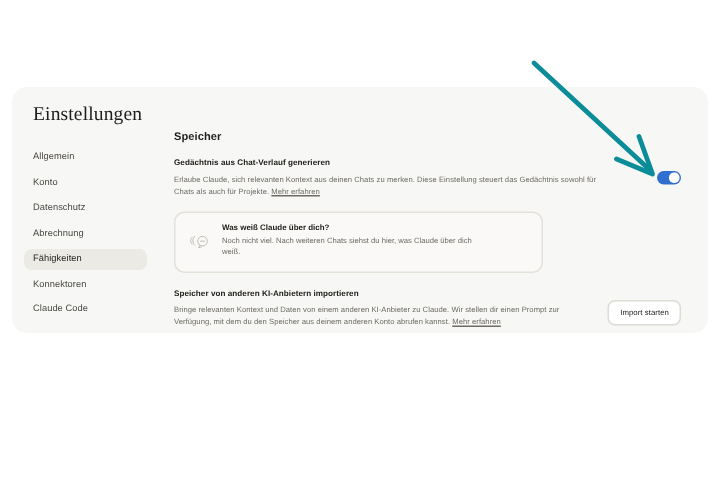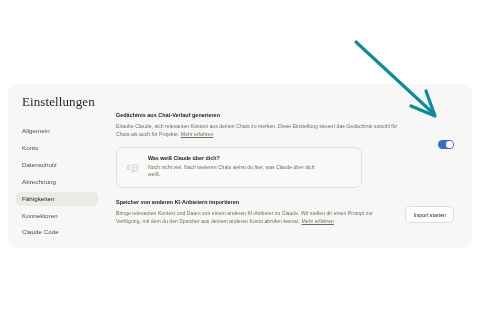--- a/index.html
+++ b/index.html
@@ -12,21 +12,21 @@
   }
   body {
     font-family: "Liberation Sans", sans-serif;
     -webkit-font-smoothing: antialiased;
   }
 
   
   #settings-panel {
     position: absolute;
     left: 8px;
-    top: 84px;
+    top: 58px;
     width: 464px;
     height: 164px;
     background: #f7f7f5;
     border-radius: 10px 10px 10px 10px;
     overflow: hidden;
   }
 
   
   #sidebar {
     position: absolute;
@@ -194,20 +194,21 @@
     <div class="nav-item">Konto</div>
     <div class="nav-item">Datenschutz</div>
     <div class="nav-item">Abrechnung</div>
     <div class="nav-item active">Fähigkeiten</div>
     <div class="nav-item">Konnektoren</div>
     <div class="nav-item">Claude Code</div>
   </nav>
 
   <section id="main">
 
+    <h2 id="section-title">Speicher</h2>
 
     <div>
       <div class="row-head">Gedächtnis aus Chat-Verlauf generieren</div>
       <p class="row-desc"><span>Erlaube Claude, sich relevanten Kontext aus deinen Chats zu merken. Diese Einstellung steuert das Gedächtnis sowohl für Chats als auch für Projekte. </span><span class="more">Mehr erfahren</span></p>
     </div>
 
     <div id="memory-toggle">
       <div class="knob"></div>
     </div>
 

